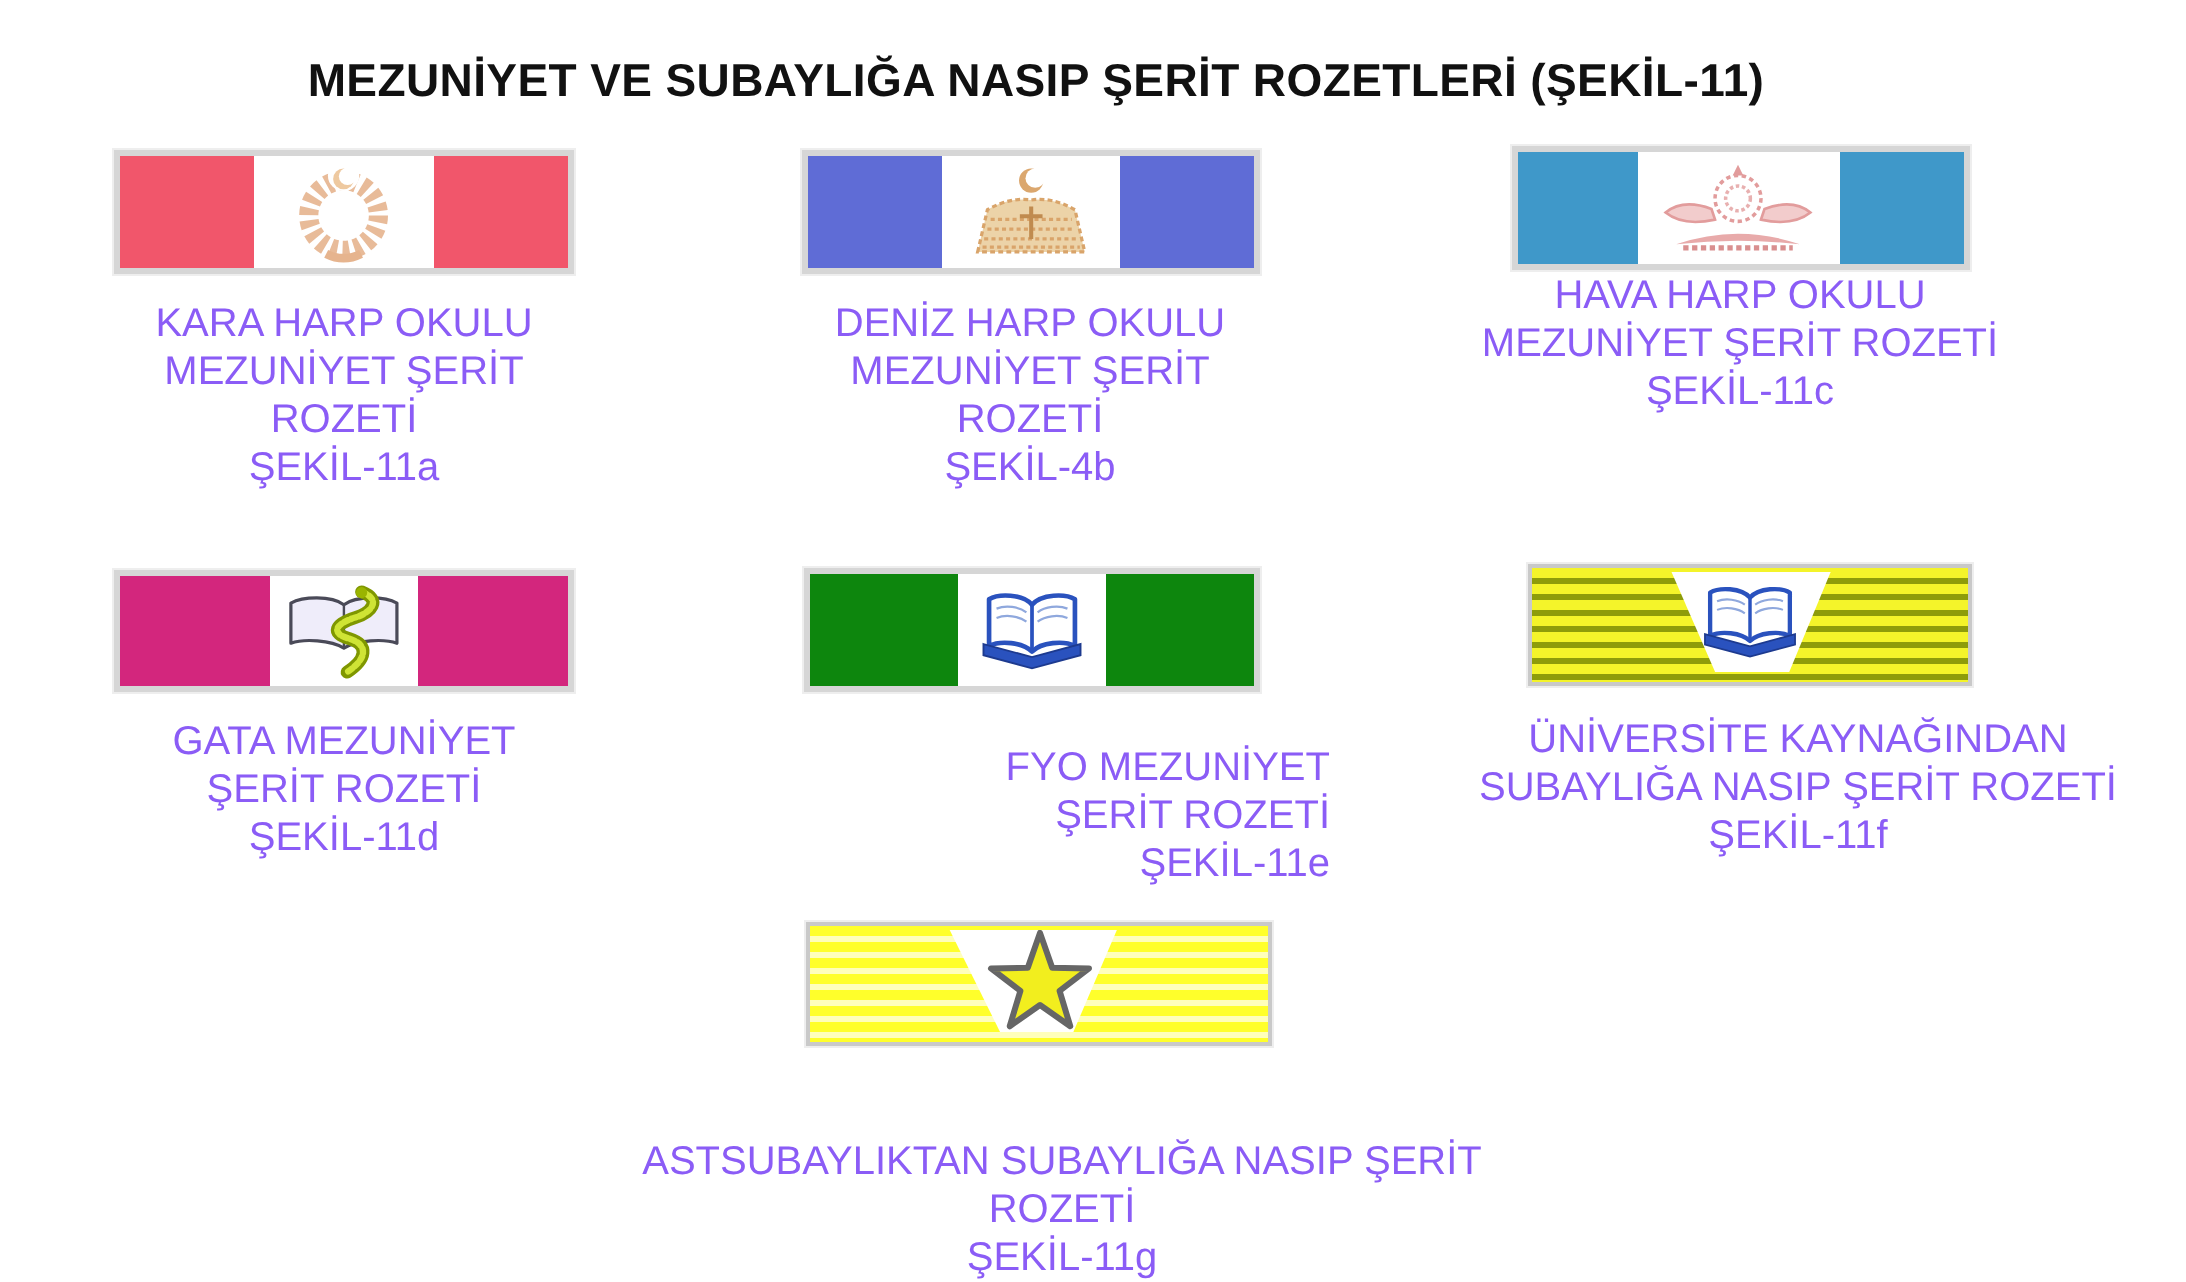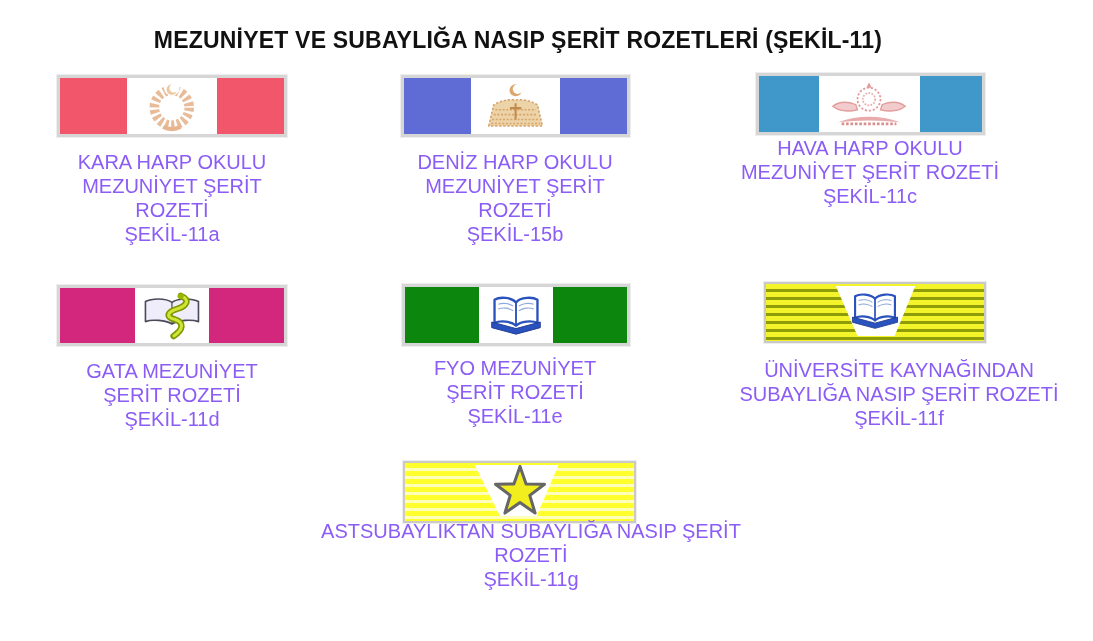--- a/index.html
+++ b/index.html
@@ -70,21 +70,21 @@
         <circle cx="57.5" cy="8.5" r="6" fill="#ffffff"></circle>
         <path d="M22 54 L28 28 Q42 20 55 22 Q68 20 82 28 L88 54 Z" fill="#ecd3a8" stroke="#d9a46a" stroke-width="2" stroke-dasharray="3 2"></path>
         <path d="M30 34 H80 M28 40 H82 M26 46 H84 M25 51 H85" stroke="#d9a46a" stroke-width="2" stroke-dasharray="2.5 2" fill="none"></path>
         <path d="M55 26 V46 M48 32 H62" stroke="#c08b4f" stroke-width="2.5" fill="none"></path>
       </svg>
     </div>
   </div>
   <figcaption class="caption" style="left:365px;top:150px;width:300px;">DENİZ HARP OKULU
 MEZUNİYET ŞERİT
 ROZETİ
-ŞEKİL-15b</figcaption>
+ŞEKİL-4b</figcaption>
 </figure>
 
 <figure class="fig">
   <div class="ribbon solid" style="left: 756px; top: 73px; width: 229px; height: 62px; --band: #3f98c9;">
     <div class="center-band" style="left:27%;width:45%;">
       <svg viewBox="0 0 110 60" width="98" height="53">
         <path d="M55 5 L58 11 H52 Z" fill="#e29c9c"></path>
         <circle cx="55" cy="24" r="13" fill="none" stroke="#e29c9c" stroke-width="2" stroke-dasharray="2.5 2"></circle>
         <circle cx="55" cy="24" r="7" fill="none" stroke="#e8b0b0" stroke-width="2" stroke-dasharray="2 1.5"></circle>
         <path d="M40 30 Q24 24 14 32 Q24 40 42 36 Z" fill="#f2cccc" stroke="#e29c9c" stroke-width="1.5"></path>
@@ -120,21 +120,21 @@
   <div class="ribbon solid" style="left: 402px; top: 284px; width: 228px; height: 62px; --band: #0d860d;">
     <div class="center-band narrow">
       <svg viewBox="0 0 60 46" width="56" height="43">
         <path d="M30 9 C25 3 12 3 7 6 L7 31 C13 28 25 29 30 34 C35 29 47 28 53 31 L53 6 C48 3 35 3 30 9 Z" fill="#ffffff" stroke="#2a52be" stroke-width="2.5" stroke-linejoin="round"></path>
         <line x1="30" y1="9" x2="30" y2="34" stroke="#2a52be" stroke-width="2"></line>
         <path d="M11 11 C16 9 23 10 27 13 M11 16 C16 14 23 15 27 18 M33 13 C37 10 44 9 49 11 M33 18 C37 15 44 14 49 16" stroke="#8fa8dd" stroke-width="1.2" fill="none"></path>
         <path d="M4 30 L30 37 L56 30 L56 36 L30 43 L4 36 Z" fill="#2a52be" stroke="#1d3a8f" stroke-width="1"></path>
       </svg>
     </div>
   </div>
-  <figcaption class="caption" style="left:365px;top:356px;width:300px;">FYO MEZUNİYET
+  <figcaption class="caption" style="left:365px;top:372px;width:300px;text-align:right;">FYO MEZUNİYET
 ŞERİT ROZETİ
 ŞEKİL-11e</figcaption>
 </figure>
 
 <figure class="fig">
   <div class="ribbon striped" style="left: 764px; top: 282px; width: 222px; height: 61px; --stripe-a: #f4f42a; --stripe-b: #8e9c0a;">
     <div class="center-trap">
       <svg viewBox="0 0 60 46" width="52" height="40">
         <path d="M30 9 C25 3 12 3 7 6 L7 31 C13 28 25 29 30 34 C35 29 47 28 53 31 L53 6 C48 3 35 3 30 9 Z" fill="#ffffff" stroke="#2a52be" stroke-width="2.5" stroke-linejoin="round"></path>
         <line x1="30" y1="9" x2="30" y2="34" stroke="#2a52be" stroke-width="2"></line>
@@ -149,16 +149,16 @@
 </figure>
 
 <figure class="fig">
   <div class="ribbon striped" style="left: 403px; top: 461px; width: 233px; height: 62px; --stripe-a: #ffff2b; --stripe-b: #ffffbb;">
     <div class="center-trap star-trap">
       <svg viewBox="0 0 70 64" width="62" height="55">
         <polygon points="35,4 42.1,24.3 63.5,24.7 46.4,37.7 52.6,58.3 35,46 17.4,58.3 23.6,37.7 6.5,24.7 27.9,24.3" fill="#f2ee1e" stroke="#666666" stroke-width="3.5" stroke-linejoin="round"></polygon>
       </svg>
     </div>
   </div>
-  <figcaption class="caption" style="left:251px;top:519px;width:560px;">ASTSUBAYLIKTAN SUBAYLIĞA NASIP ŞERİT
+  <figcaption class="caption" style="left:251px;top:569px;width:560px;">ASTSUBAYLIKTAN SUBAYLIĞA NASIP ŞERİT
 ROZETİ
 ŞEKİL-11g</figcaption>
 </figure>
 
 </body></html>

